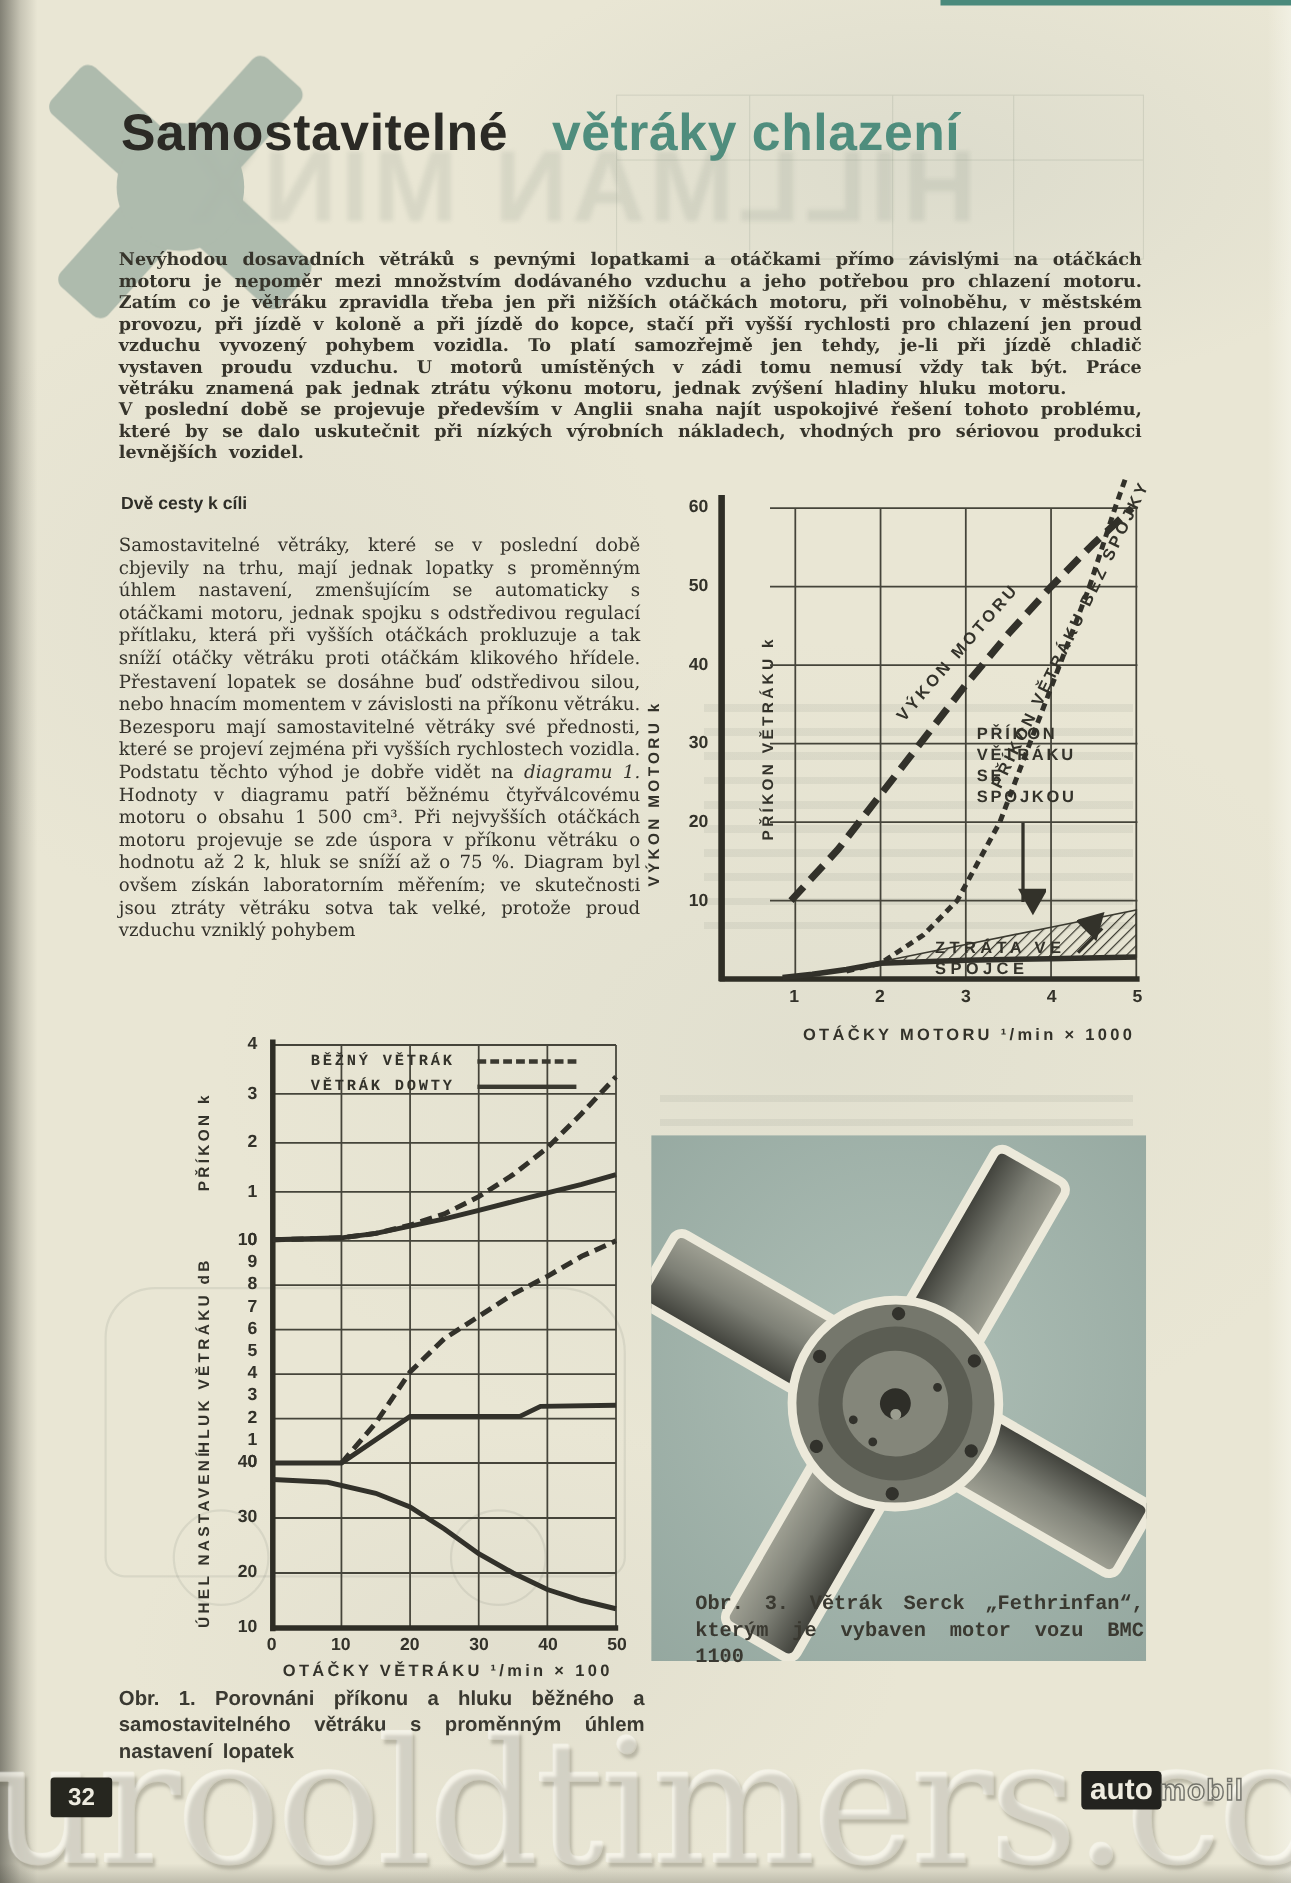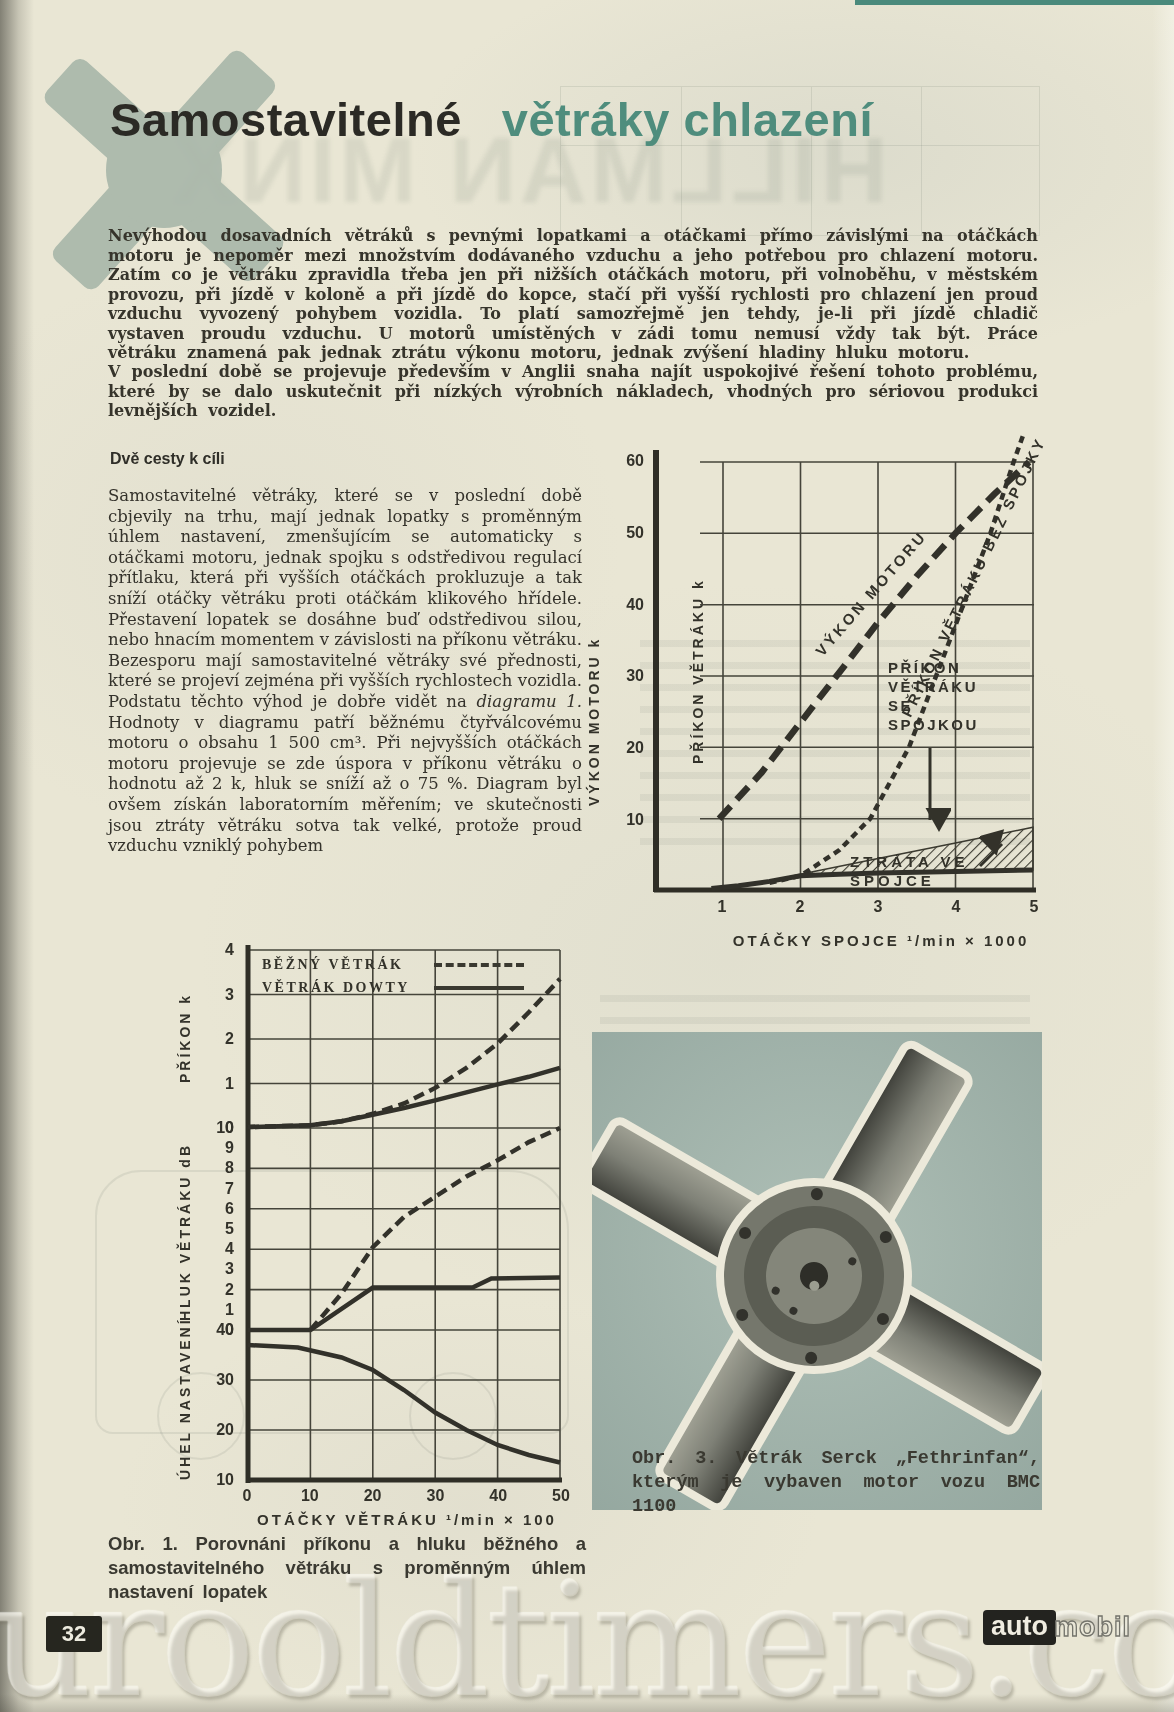--- a/index.html
+++ b/index.html
@@ -54,22 +54,22 @@
   .vlab{writing-mode:vertical-rl;transform:rotate(180deg);font-family:"Liberation Sans",sans-serif;
     font-weight:bold;font-size:14px;letter-spacing:3px;color:#33322a;display:flex;align-items:center;justify-content:center;}
   .axlab{font-family:"Liberation Sans",sans-serif;font-weight:bold;font-size:15px;
     letter-spacing:3px;text-align:center;color:#33322a;}
   .caption{font-family:"Liberation Sans",sans-serif;font-weight:bold;font-size:18.5px;
     line-height:24px;color:#3a3931;text-align:justify;word-spacing:4px;z-index:6;}
   .annrot{font-family:"Liberation Sans",sans-serif;font-weight:bold;font-size:15px;
     letter-spacing:3px;color:#33322a;transform-origin:0 0;white-space:nowrap;}
   .annblock{font-family:"Liberation Sans",sans-serif;font-weight:bold;font-size:15px;
     letter-spacing:2.5px;line-height:19px;color:#33322a;}
-  .legend{font-family:Liberation Serif, serif;font-weight:bold;font-size:14px;
-    letter-spacing:2.5px;color:#33322a;}
+  .legend{font-family:Liberation Mono, monospace;font-weight:bold;font-size:14px;
+    letter-spacing:2.5px;color:#33322a;text-align:center;}
   .legend .row{display:flex;align-items:center;height:23px;}
   .legend .lab{width:172px;}
   .legend .ls{display:inline-block;width:90px;height:0;}
   .ls-dashed{border-top:4px dashed #3a3930;}
   .ls-solid{border-top:4px solid #3a3930;}
   
   .photo{left:592px;top:1032px;}
   
   .pagenum{left:46px;top:1616px;width:56px;height:36px;background:#26261f;color:#edebdf;
     font-family:"Liberation Sans",sans-serif;font-weight:bold;font-size:22px;
@@ -185,21 +185,21 @@
     <div class="abs annblock" style="left:302px;top:252px;width:120px;">PŘÍKON VĚTRÁKU SE SPOJKOU</div>
     <div class="abs annblock" style="left:264px;top:446px;letter-spacing:4px;">ZTRÁTA VE SPOJCE</div>
 
     <div class="abs tickrow" style="left:125px;top:492px;width:334px;">
         <span class="tick">1</span>
         <span class="tick">2</span>
         <span class="tick">3</span>
         <span class="tick">4</span>
         <span class="tick">5</span>
       </div>
-    <div class="abs axlab" style="left:130px;top:526px;width:330px;">OTÁČKY SPOJCE ¹/min × 1000</div>
+    <div class="abs axlab" style="left:130px;top:526px;width:330px;">OTÁČKY MOTORU ¹/min × 1000</div>
   </div>
 
   <div class="abs" style="left:180px;top:935px;width:430px;height:615px;">
     <div class="abs tickcol right" style="left:14px;top:5px;height:198px;width:40px;">
         <span class="tick">4</span>
         <span class="tick">3</span>
         <span class="tick">2</span>
         <span class="tick">1</span>
         <span class="tick">0</span>
       </div>

